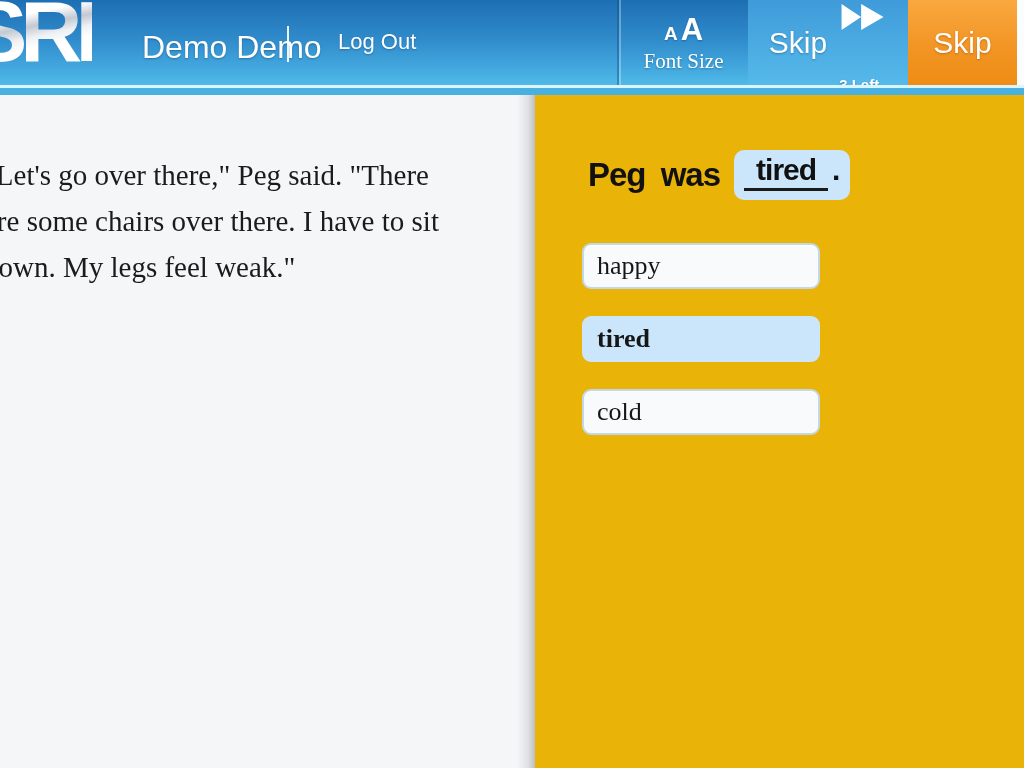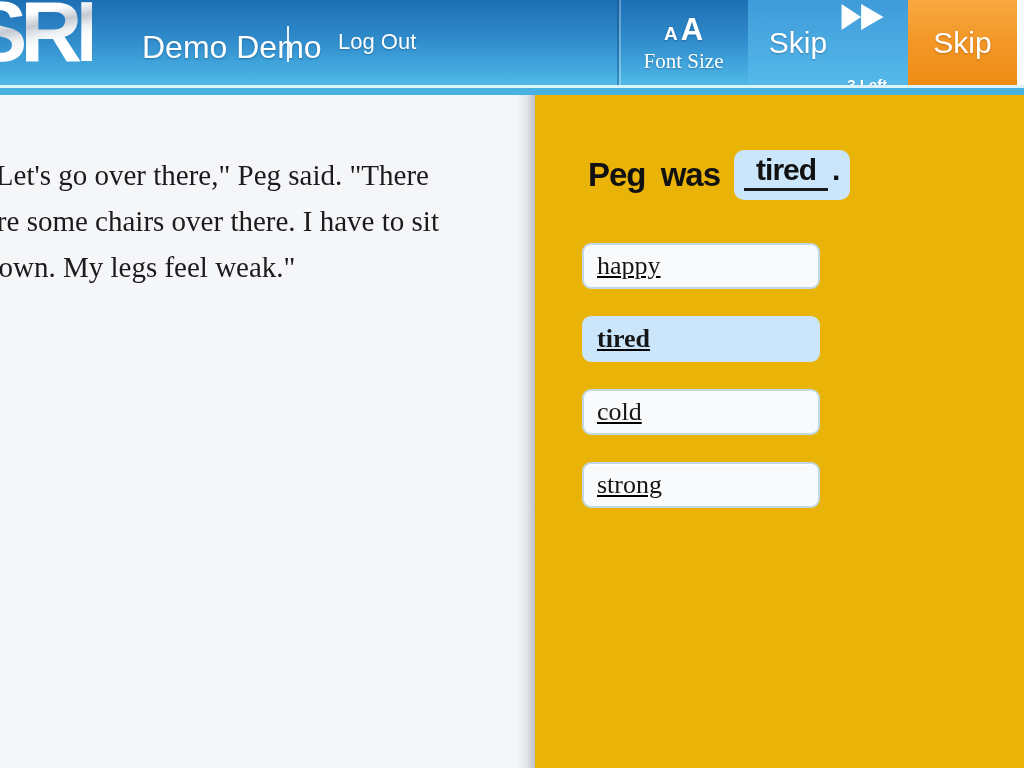--- a/index.html
+++ b/index.html
@@ -52,21 +52,21 @@
   .a-small { font-size: 19px; font-weight: 700; }
   .a-large { font-size: 31px; font-weight: 700; }
   .font-size-label { font-size: 21px; margin-top: 1px; text-shadow: 0 1px 2px rgba(0,40,80,.35); font-family: Liberation Serif, serif; }
   .skip-btn {
     position: absolute; left: 748px; top: 0; width: 160px; height: 85px;
     background: linear-gradient(180deg, #3f9bd9 0%, #55b9ea 100%);
     display: flex; align-items: center; justify-content: center;
     color: #fff; cursor: pointer;
   }
   .skip-label { font-size: 30px; margin-right: 12px; text-shadow: 0 1px 2px rgba(0,40,80,.35); }
-  .skip-right { display: flex; flex-direction: column; align-items: flex-end; margin-top: 10px; gap: 44px; }
+  .skip-right { display: flex; flex-direction: column; align-items: flex-start; margin-top: 10px; gap: 44px; }
   .ff-icon { width: 48px; height: 28px; display: block; }
   .skip-remaining { font-size: 15px; font-weight: 700; margin-top: 1px; text-shadow: 0 1px 2px rgba(0,40,80,.35); }
   .next-btn {
     position: absolute; left: 908px; top: 0; width: 109px; height: 85px;
     background: linear-gradient(180deg, #f9a83f 0%, #f29524 55%, #ee8d15 100%);
     display: flex; align-items: center; justify-content: center;
     color: #fff; font-size: 30px; cursor: pointer;
     text-shadow: 0 1px 2px rgba(120,60,0,.40);
   }
   .header-right-strip {
@@ -100,21 +100,21 @@
   .answer-chip {
     background: #cbe6fa; border-radius: 10px; padding: 3px 10px 9px 10px;
     display: flex; align-items: baseline; cursor: pointer;
   }
   .answer-word {
     font-size: 30px; font-weight: 700; color: #111; letter-spacing: -1px;
     padding: 0 12px 1px 12px; border-bottom: 3px solid #1a1a1a;
   }
   .answer-period { font-size: 30px; font-weight: 700; color: #111; margin-left: 4px; }
 
-  .options { position: absolute; left: 47px; top: 148px; width: 238px; text-decoration: underline; }
+  .options { position: absolute; left: 47px; top: 148px; width: 238px; }
   .option {
     width: 238px; height: 46px; margin-bottom: 27px;
     border: 2px solid #c2d8e6; border-radius: 9px;
     background: #f8fafb;
     display: flex; align-items: center; padding-left: 13px;
     font-family: "Liberation Serif", serif; font-size: 26px; color: #161616;
     cursor: pointer;
     box-shadow: inset 0 1px 0 #ffffff;
   }
   .option.selected {
@@ -171,16 +171,15 @@
       <span class="answer-chip">
         <span class="answer-word">tired</span>
         <span class="answer-period">.</span>
       </span>
     </div>
 
     <div class="options">
       <div class="option">happy</div>
       <div class="option selected">tired</div>
       <div class="option">cold</div>
-      <div class="option">strong</div>
     </div>
   </div>
 </div>
 
 </body></html>

